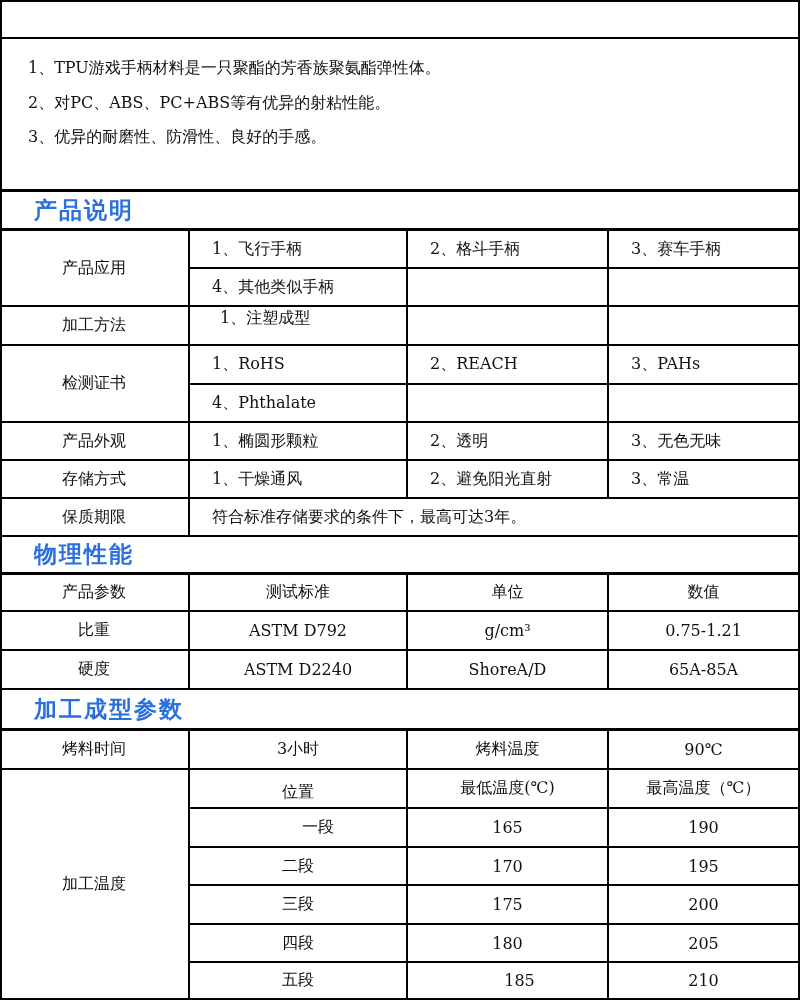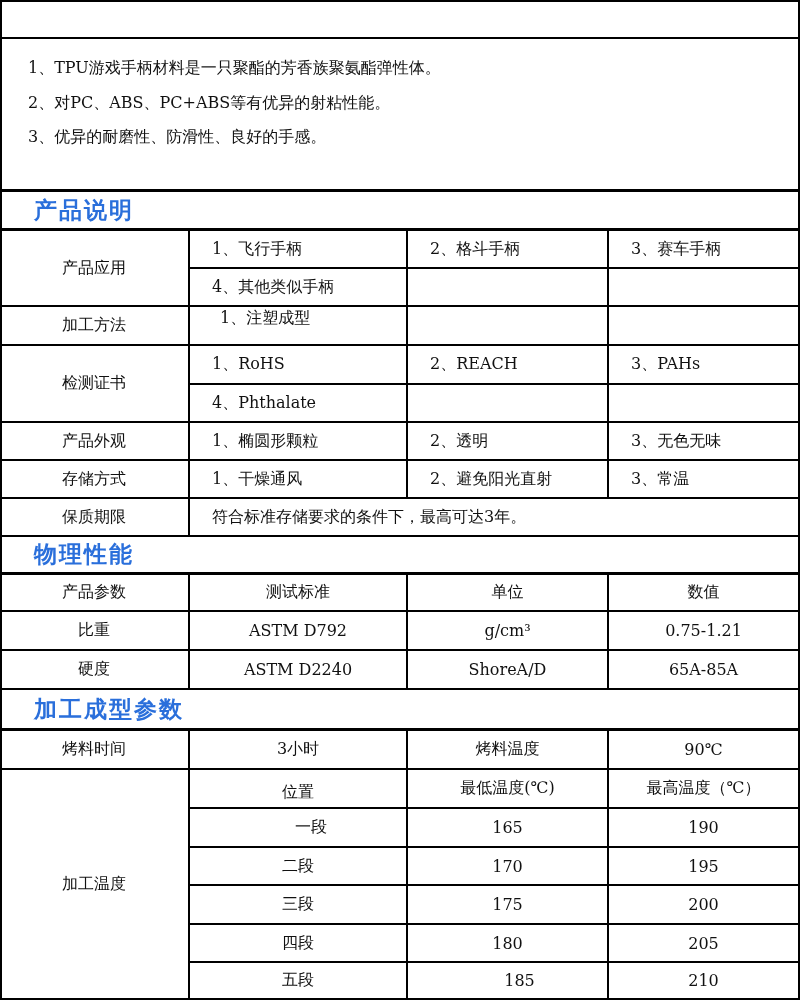--- a/index.html
+++ b/index.html
@@ -115,21 +115,21 @@
     <div class="cell center" style="left:190px;top:730px;width:216px;height:39px;">3小时</div>
     <div class="cell center" style="left:408px;top:730px;width:199px;height:39px;">烤料温度</div>
     <div class="cell center" style="left:609px;top:730px;width:189px;height:39px;">90℃</div>
 
     <div class="cell center" style="left:0;top:769px;width:188px;height:230px;">加工温度</div>
 
     <div class="cell center" style="left:190px;top:769px;width:216px;height:47px;">位置</div>
     <div class="cell center" style="left:408px;top:769px;width:199px;height:39px;">最低温度(℃)</div>
     <div class="cell center" style="left:609px;top:769px;width:189px;height:39px;">最高温度（℃）</div>
 
-    <div class="cell center" style="left:199px;top:808px;width:224px;height:39px;">一段</div>
+    <div class="cell center" style="left:206px;top:808px;width:224px;height:39px;">一段</div>
     <div class="cell center" style="left:408px;top:808px;width:199px;height:39px;">165</div>
     <div class="cell center" style="left:609px;top:808px;width:189px;height:39px;">190</div>
 
     <div class="cell center" style="left:190px;top:847px;width:216px;height:38px;">二段</div>
     <div class="cell center" style="left:408px;top:847px;width:199px;height:38px;">170</div>
     <div class="cell center" style="left:609px;top:847px;width:189px;height:38px;">195</div>
 
     <div class="cell center" style="left:190px;top:885px;width:216px;height:39px;">三段</div>
     <div class="cell center" style="left:408px;top:885px;width:199px;height:39px;">175</div>
     <div class="cell center" style="left:609px;top:885px;width:189px;height:39px;">200</div>

